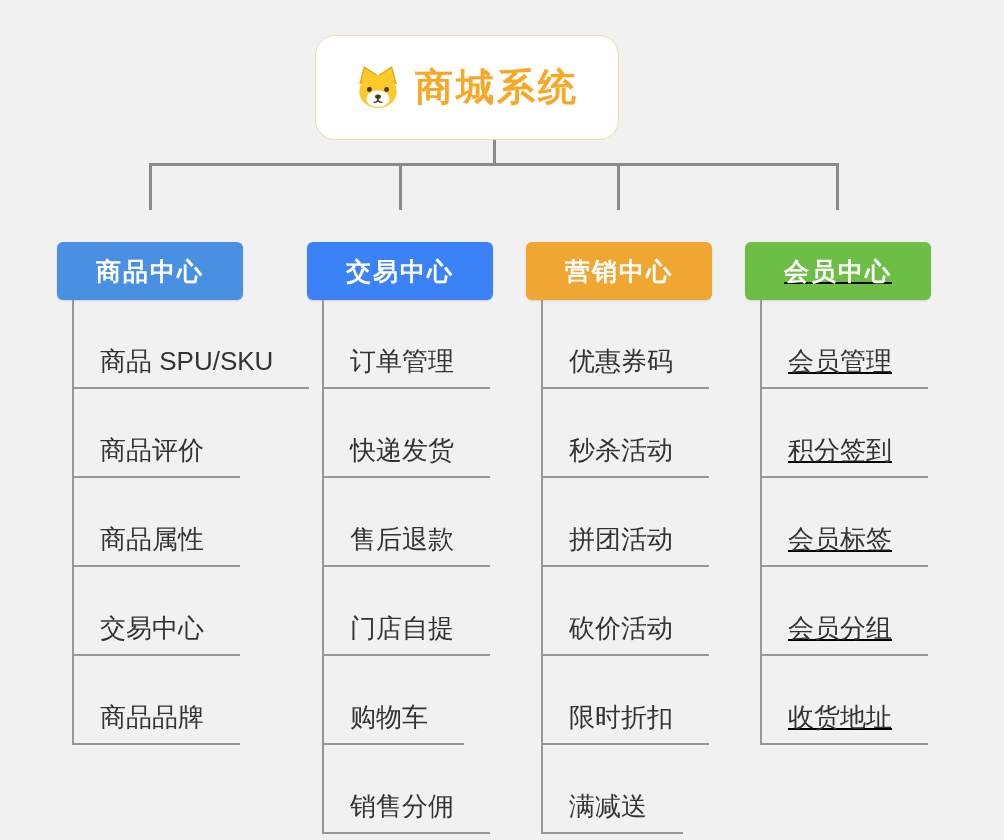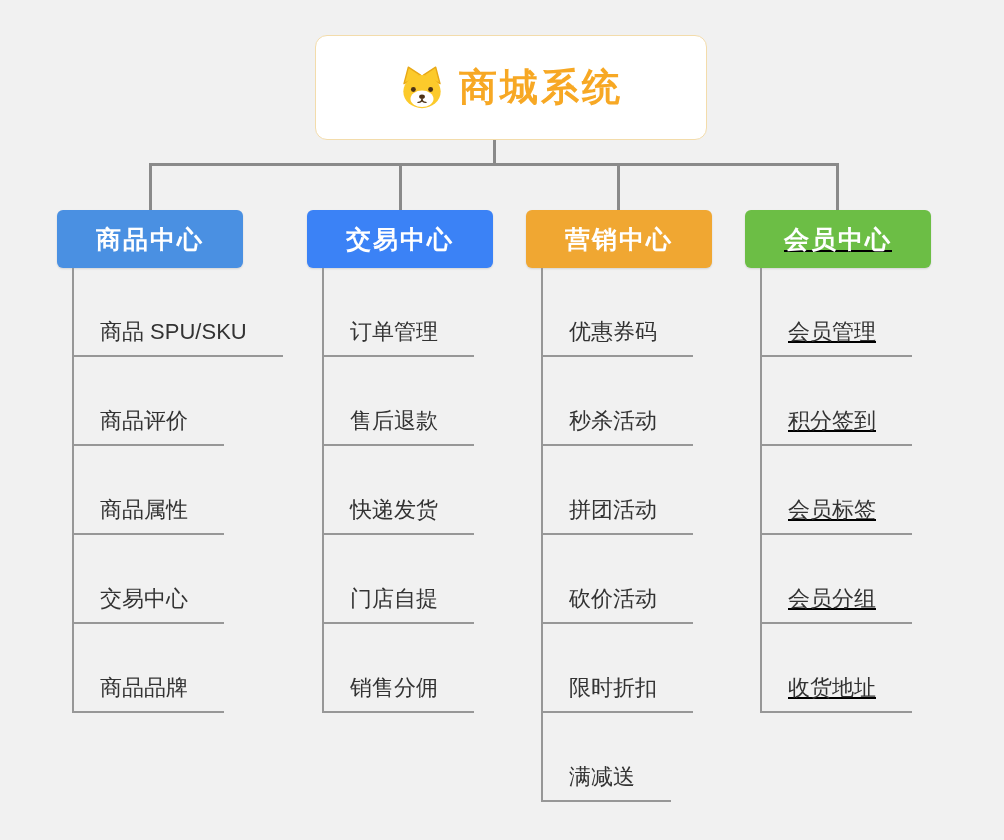--- a/index.html
+++ b/index.html
@@ -12,24 +12,24 @@
   #canvas {
     position: relative;
     width: 1004px;
     height: 840px;
     background: #f1f1f1;
   }
   
   .root {
     position: absolute;
     left: 315px; top: 35px;
-    width: 392px; height: 105px;
+    width: 304px; height: 105px;
     background: #ffffff;
     border: 1px solid #f3dcab;
-    border-radius: 12px;
+    border-radius: 20px;
     display: flex;
     align-items: center;
     justify-content: center;
     gap: 14px;
   }
   .root-title {
     font-size: 38px;
     font-weight: bold;
     color: #f7a824;
     letter-spacing: 3px;
@@ -55,20 +55,21 @@
     height: 58px;
     border-radius: 6px;
     color: #ffffff;
     font-size: 25px;
     font-weight: bold;
     letter-spacing: 2px;
     display: flex;
     align-items: center;
     justify-content: center;
     box-shadow: 0 1px 2px rgba(0,0,0,0.12);
+    margin-top: 32px;
   }
   .leaves {
     position: relative;
     margin-left: 15px;
     width: max-content;
   }
   .trunk {
     position: absolute;
     left: 0; top: 0;
     width: 2px;
@@ -78,21 +79,21 @@
   .leaf {
     position: relative;
     height: 89px;
     display: flex;
     align-items: flex-end;
     width: max-content;
     border-bottom: 2px solid #979797;
     padding: 0 36px 8px 28px;
   }
   .leaf span {
-    font-size: 22px;
+    font-size: 26px;
     color: #333333;
     white-space: nowrap;
   }
 </style>
 </head>
 <body>
 
 <div id="canvas">
 
   <div class="root">
@@ -141,29 +142,32 @@
         </div>
       </div>
       <div class="column">
         <div class="category" style="background: #3b82f6;">交易中心</div>
         <div class="leaves">
           <div class="trunk"></div>
           <div class="leaf">
             <span>订单管理</span>
           </div>
           <div class="leaf">
+            <span>快递发货</span>
+          </div>
+          <div class="leaf">
             <span>售后退款</span>
           </div>
           <div class="leaf">
-            <span>快递发货</span>
-          </div>
-          <div class="leaf">
             <span>门店自提</span>
           </div>
           <div class="leaf">
+            <span>购物车</span>
+          </div>
+          <div class="leaf">
             <span>销售分佣</span>
           </div>
         </div>
       </div>
       <div class="column">
         <div class="category" style="background: rgb(240, 167, 50);">营销中心</div>
         <div class="leaves">
           <div class="trunk"></div>
           <div class="leaf">
             <span>优惠券码</span>

